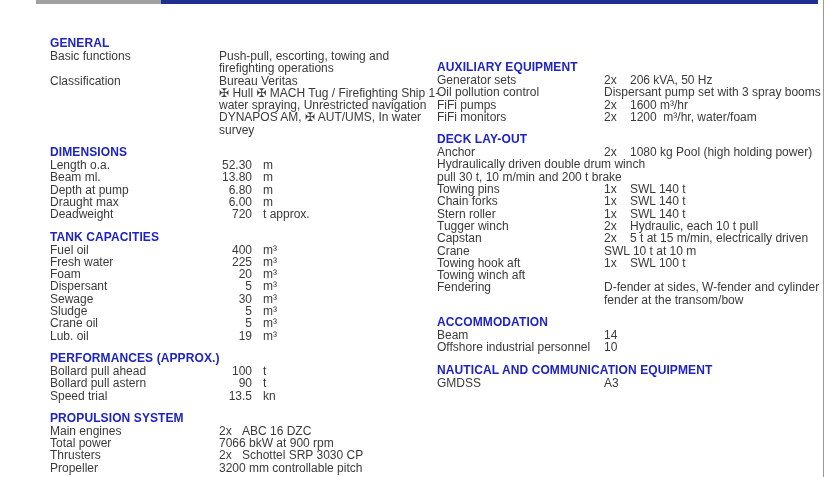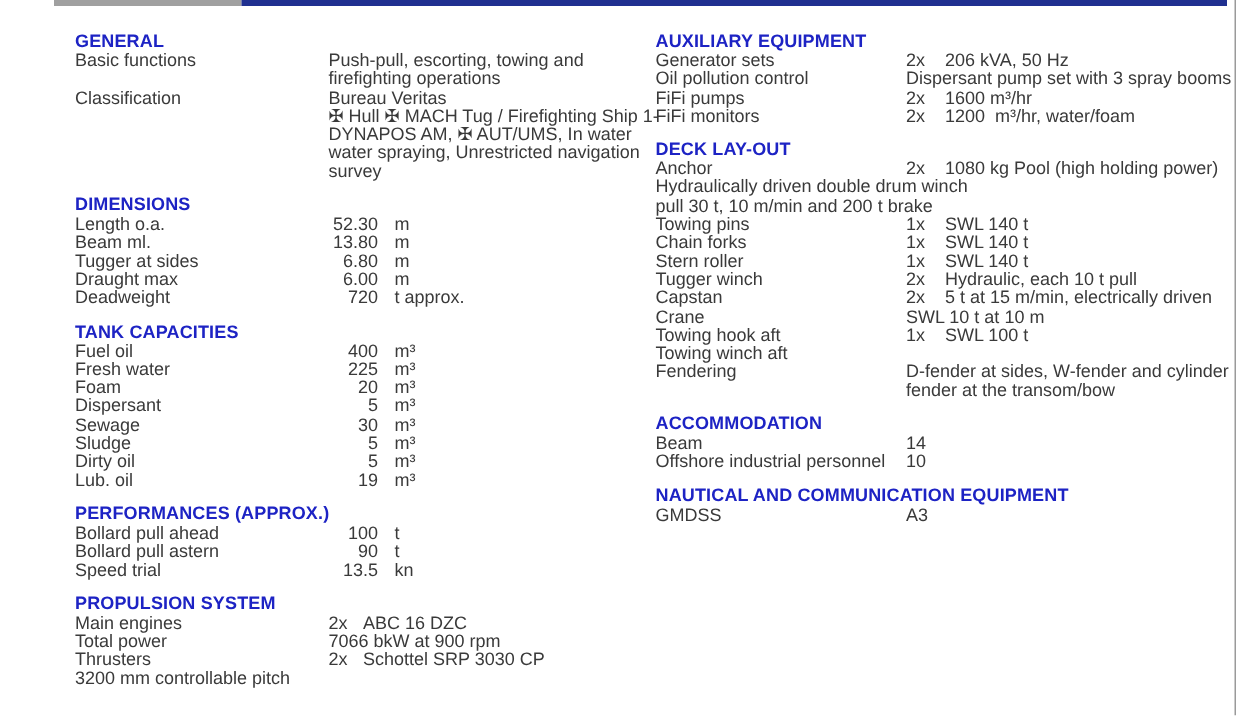--- a/index.html
+++ b/index.html
@@ -17,26 +17,26 @@
     font-family:"Liberation Sans","DejaVu Sans",sans-serif;
     color:var(--text);
     position:relative;
     overflow:hidden;
   }
   .top-bar-seg{position:absolute;top:0;height:4px;}
   .top-bar-gray{left:36px;width:125px;background:var(--bar-gray);}
   .top-bar-navy{left:161px;width:657px;background:var(--bar-navy);}
   .right-border{position:absolute;top:0;left:823px;width:1px;height:477px;background:var(--edge);}
   .content{
-    position:absolute;top:21px;left:50px;
+    position:absolute;top:37px;left:50px;
     display:flex;align-items:flex-start;
   }
   .col{display:block;}
   .col-left{width:387px;}
-  .col-right{width:373px;}
+  .col-right{width:373px;margin-top:24px;}
   .section{margin-top:10px;}
   .section:first-child{margin-top:0;}
   .sec-title{
     font-size:12px;font-weight:bold;color:var(--hdr);
     line-height:13px;letter-spacing:0.1px;white-space:pre;
   }
   .row{display:flex;align-items:flex-start;font-size:12px;line-height:12.3px;}
   .label{flex:0 0 169px;white-space:pre;}
   .col-right .label{flex-basis:167px;}
   .value{display:flex;align-items:flex-start;min-width:0;}
@@ -66,22 +66,22 @@
               <div class="line">firefighting operations</div>
             </div>
           </div>
         </div>
         <div class="row">
           <div class="label">Classification</div>
           <div class="value">
             <div class="lines">
               <div class="line">Bureau Veritas</div>
               <div class="line">✠ Hull ✠ MACH Tug / Firefighting Ship 1-</div>
+              <div class="line">water spraying, Unrestricted navigation</div>
               <div class="line">DYNAPOS AM, ✠ AUT/UMS, In water</div>
-              <div class="line">water spraying, Unrestricted navigation</div>
               <div class="line">survey</div>
             </div>
           </div>
         </div>
       </section>
       <section class="section">
         <div class="sec-title">DIMENSIONS</div>
         <div class="row">
           <div class="label">Length o.a.</div>
           <div class="value">
@@ -90,21 +90,21 @@
           </div>
         </div>
         <div class="row">
           <div class="label">Beam ml.</div>
           <div class="value">
             <span class="num">13.80</span>
             <span class="unit">m</span>
           </div>
         </div>
         <div class="row">
-          <div class="label">Tugger at sides</div>
+          <div class="label">Depth at pump</div>
           <div class="value">
             <span class="num">6.80</span>
             <span class="unit">m</span>
           </div>
         </div>
         <div class="row">
           <div class="label">Draught max</div>
           <div class="value">
             <span class="num">6.00</span>
             <span class="unit">m</span>
@@ -156,21 +156,21 @@
           </div>
         </div>
         <div class="row">
           <div class="label">Sludge</div>
           <div class="value">
             <span class="num">5</span>
             <span class="unit">m³</span>
           </div>
         </div>
         <div class="row">
-          <div class="label">Dirty oil</div>
+          <div class="label">Crane oil</div>
           <div class="value">
             <span class="num">5</span>
             <span class="unit">m³</span>
           </div>
         </div>
         <div class="row">
           <div class="label">Lub. oil</div>
           <div class="value">
             <span class="num">19</span>
             <span class="unit">m³</span>
@@ -223,20 +223,21 @@
         <div class="row">
           <div class="label">Thrusters</div>
           <div class="value">
             <span class="qty">2x</span>
             <div class="lines">
               <div class="line">Schottel SRP 3030 CP</div>
             </div>
           </div>
         </div>
         <div class="row">
+          <div class="label">Propeller</div>
           <div class="value">
             <div class="lines">
               <div class="line">3200 mm controllable pitch</div>
             </div>
           </div>
         </div>
       </section>
     </div>
   <div class="col col-right" id="col-right">
       <section class="section">

